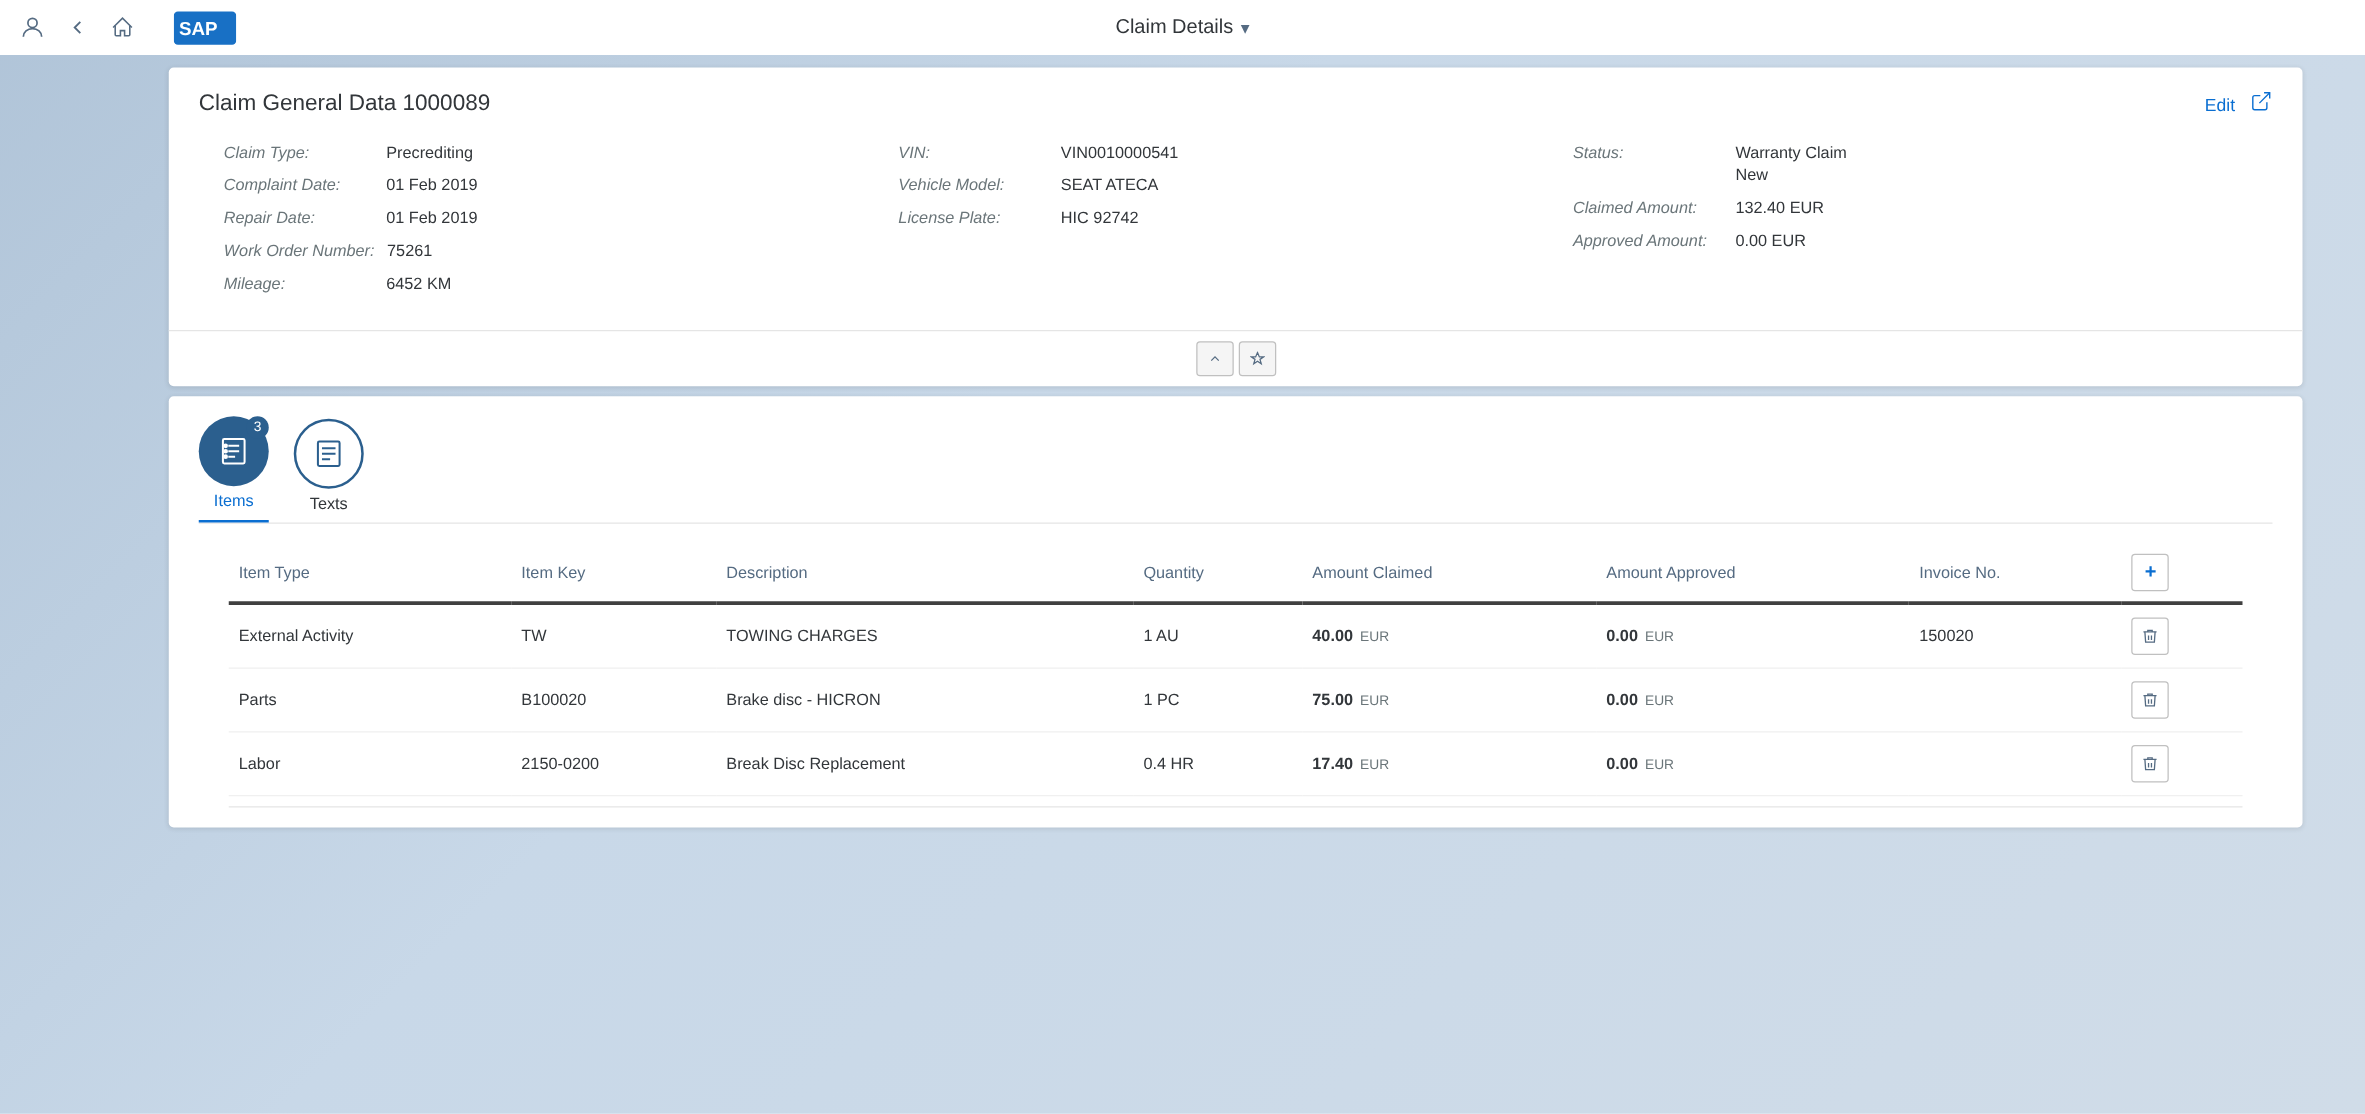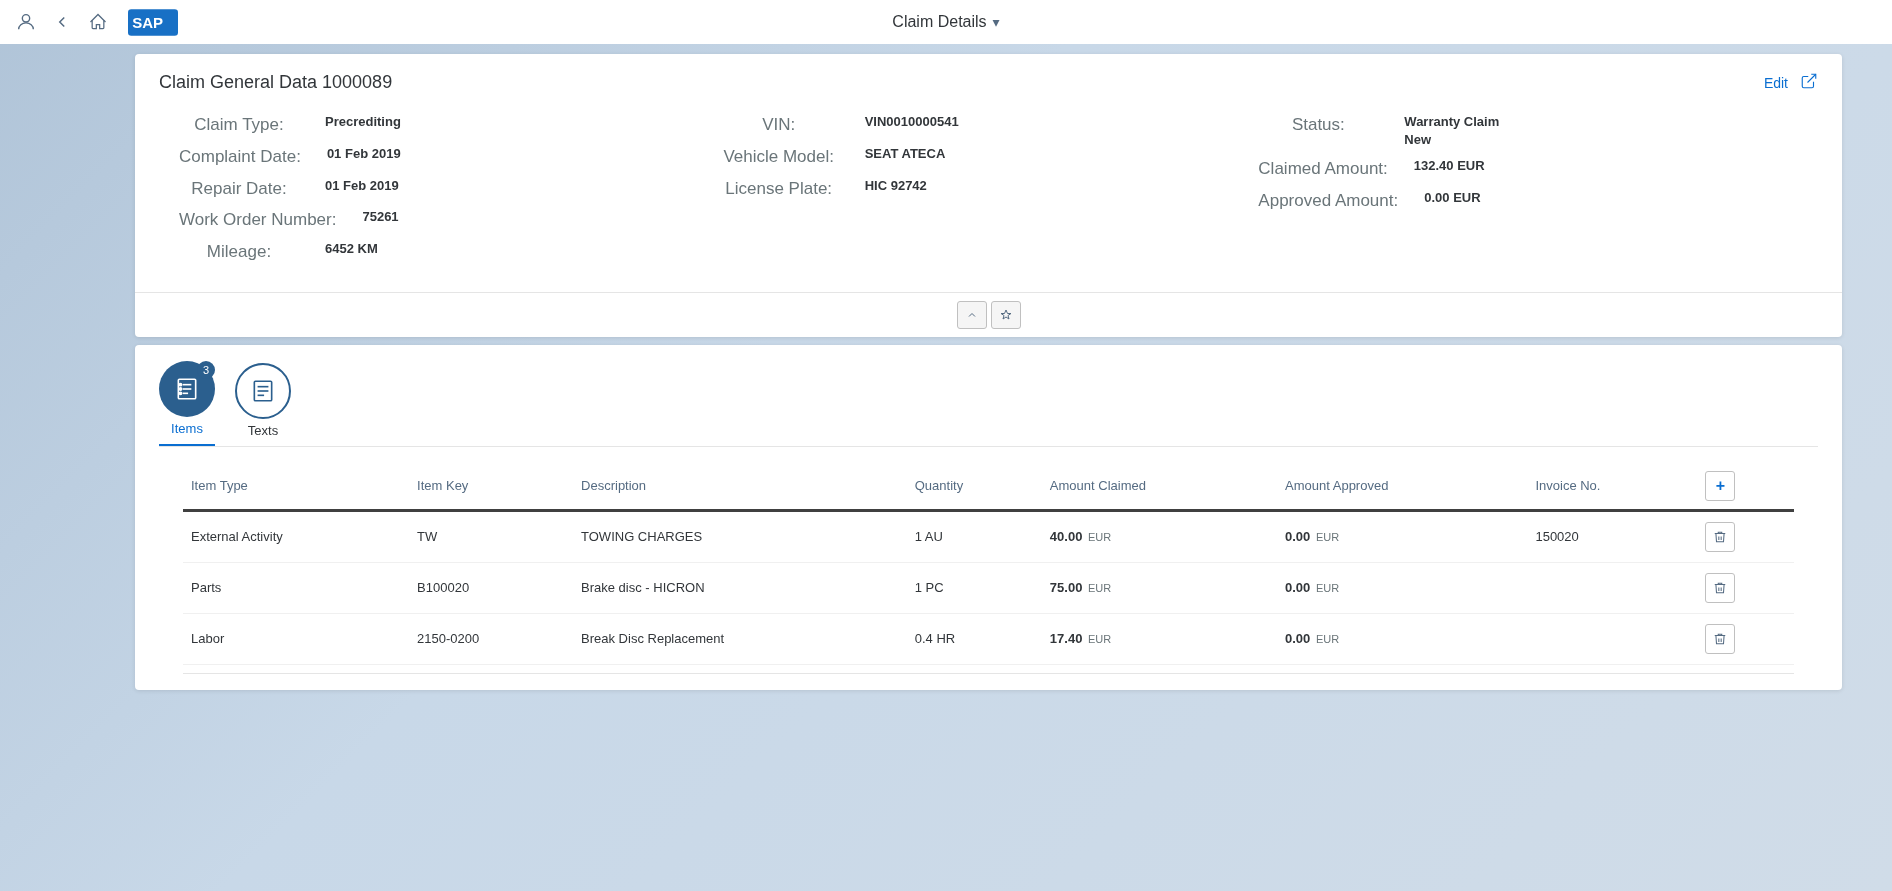--- a/index.html
+++ b/index.html
@@ -38,21 +38,21 @@
       display: flex;
       align-items: center;
       justify-content: center;
       cursor: pointer;
       color: #556b82;
       font-size: 18px;
     }
     .sap-logo {
       width: 50px;
       height: 41px;
-      margin: 0 8px;
+      margin: 0 19px;
     }
     .sap-logo svg { width: 100%; height: 100%; }
 
     
     .main-content {
       margin: 0 auto;
       padding: 10px 20px;
     }
 
     
@@ -103,32 +103,32 @@
     .data-column {
       flex: 1;
     }
     .data-row {
       display: flex;
       margin-bottom: 8px;
       align-items: flex-start;
     }
     .data-label {
       color: #6a7579;
-      font-size: 17px;
-      text-align: center;
+      font-size: 13px;
+      text-align: left;
       min-width: 130px;
       padding-right: 10px;
       line-height: 1.4;
+      font-style: italic;
     }
     .data-value {
       color: #32363a;
       font-size: 13px;
-      font-weight: 700;
+      font-weight: 400;
       line-height: 1.4;
-      margin-left: 16px;
     }
 
     
     .divider-section {
       display: flex;
       justify-content: center;
       align-items: center;
       padding: 8px 0;
       position: relative;
       border-top: 1px solid #e5e5e5;

